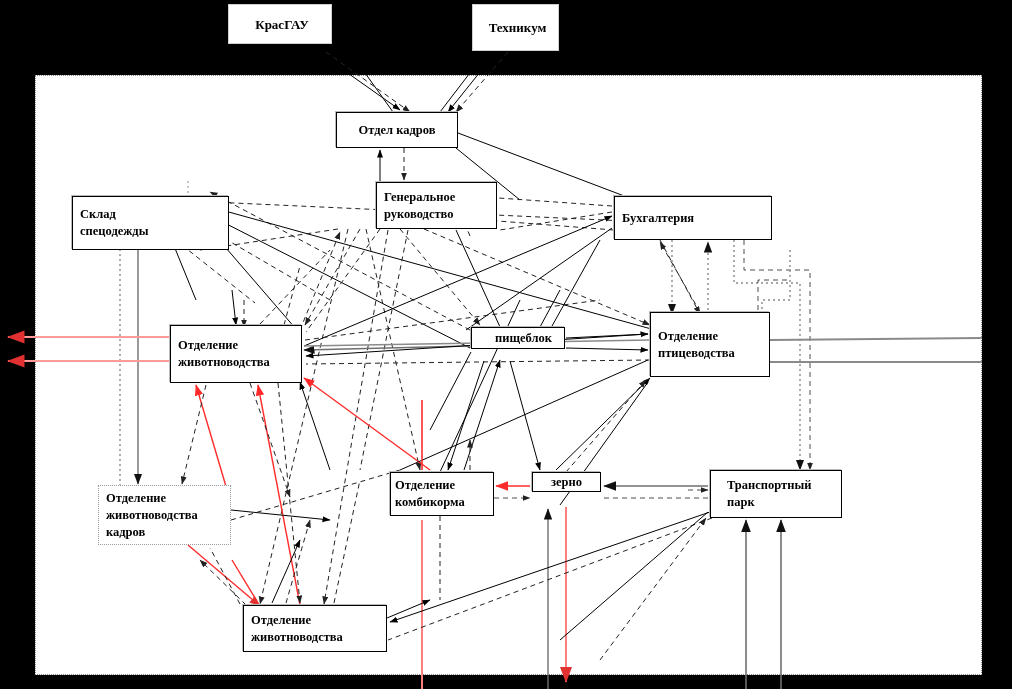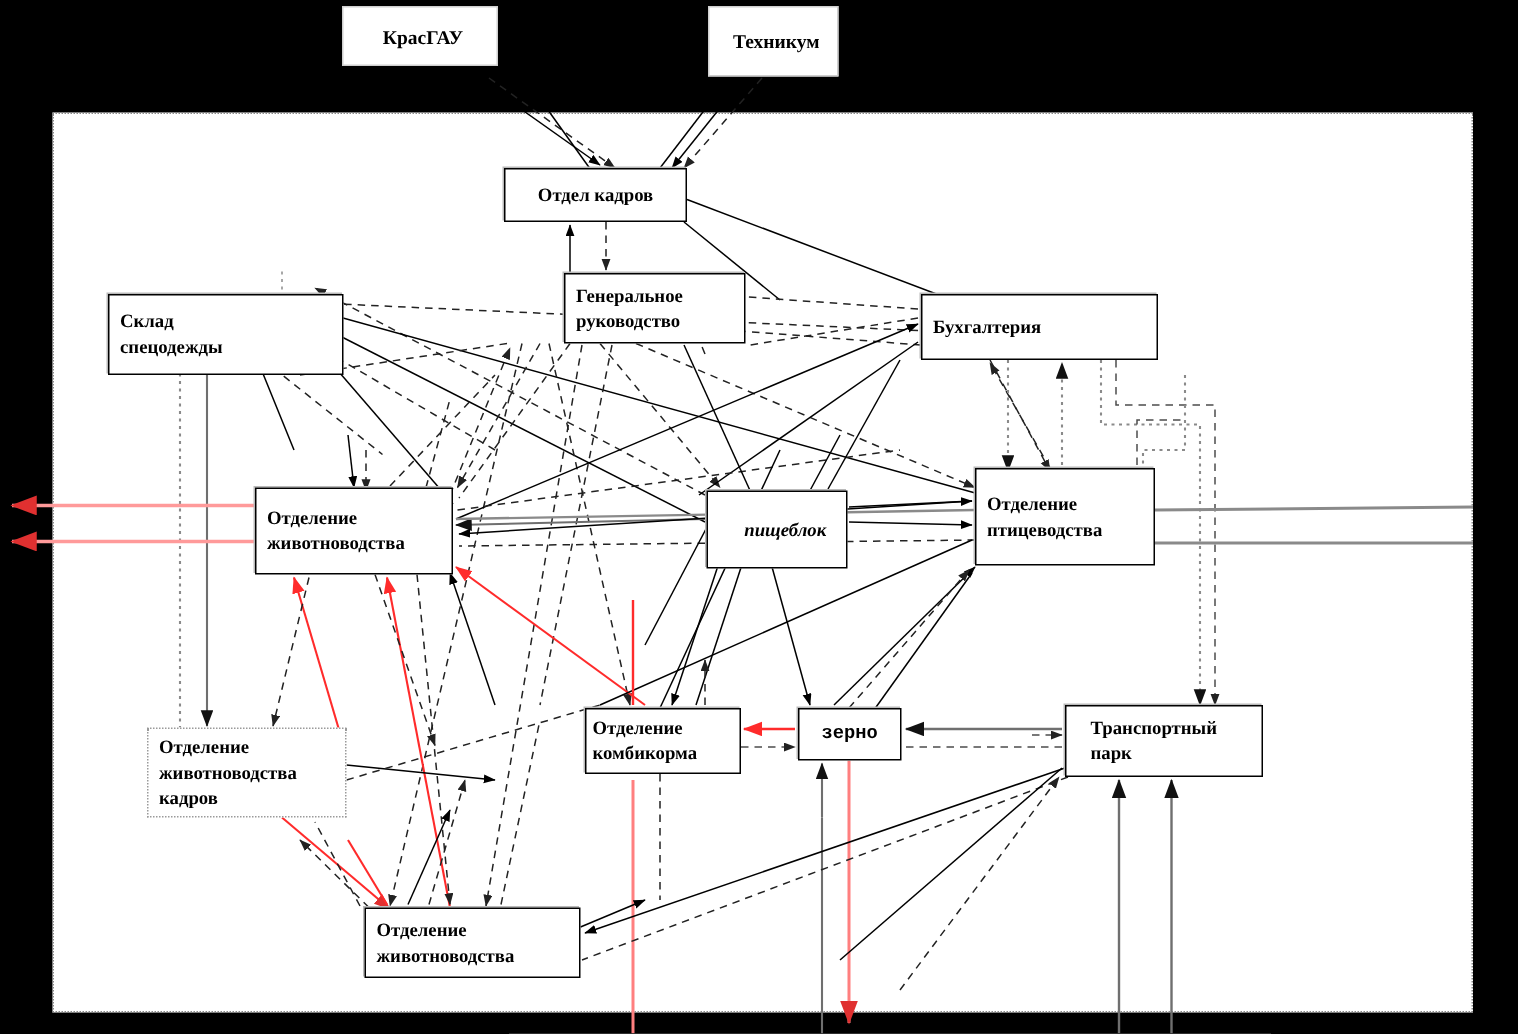--- a/index.html
+++ b/index.html
@@ -248,41 +248,41 @@
 
   <div class="nodebox greyedge" style="left:614px; top:196px; width:158px; height:44px;">
     <span>Бухгалтерия</span>
   </div>
 
   <div class="nodebox greyedge" style="left:170px; top:325px; width:132px; height:58px;">
     <span>Отделение</span>
     <span>животноводства</span>
   </div>
 
-  <div class="nodebox greyedge" style="left:471px; top:327px; width:94px; height:52px; align-items:center; padding-left:14px;font-style:italic;">
+  <div class="nodebox greyedge" style="left:471px; top:327px; width:94px; height:22px; align-items:center; padding-left:14px;">
     <span>пищеблок</span>
   </div>
 
   <div class="nodebox greyedge" style="left:650px; top:312px; width:120px; height:65px;">
     <span>Отделение</span>
     <span>птицеводства</span>
   </div>
 
   <div class="nodebox" style="left:98px; top:485px; width:133px; height:60px; border:1px dotted #9a9a9a;">
     <span>Отделение</span>
     <span>животноводства</span>
     <span>кадров</span>
   </div>
 
   <div class="nodebox greyedge" style="left:390px; top:472px; width:104px; height:44px; padding-left:4px;">
     <span>Отделение</span>
     <span>комбикорма</span>
   </div>
 
-  <div class="nodebox greyedge" style="left:532px; top:472px; width:69px; height:35px; align-items:center; padding-left:3px;font-family:Liberation Mono, monospace;">
+  <div class="nodebox greyedge" style="left:532px; top:472px; width:69px; height:20px; align-items:center; padding-left:3px;">
     <span>зерно</span>
   </div>
 
   <div class="nodebox greyedge" style="left:710px; top:470px; width:132px; height:48px;padding-left:16px;">
     <span>Транспортный</span>
     <span>парк</span>
   </div>
 
   <div class="nodebox greyedge" style="left:243px; top:605px; width:144px; height:47px;">
     <span>Отделение</span>

